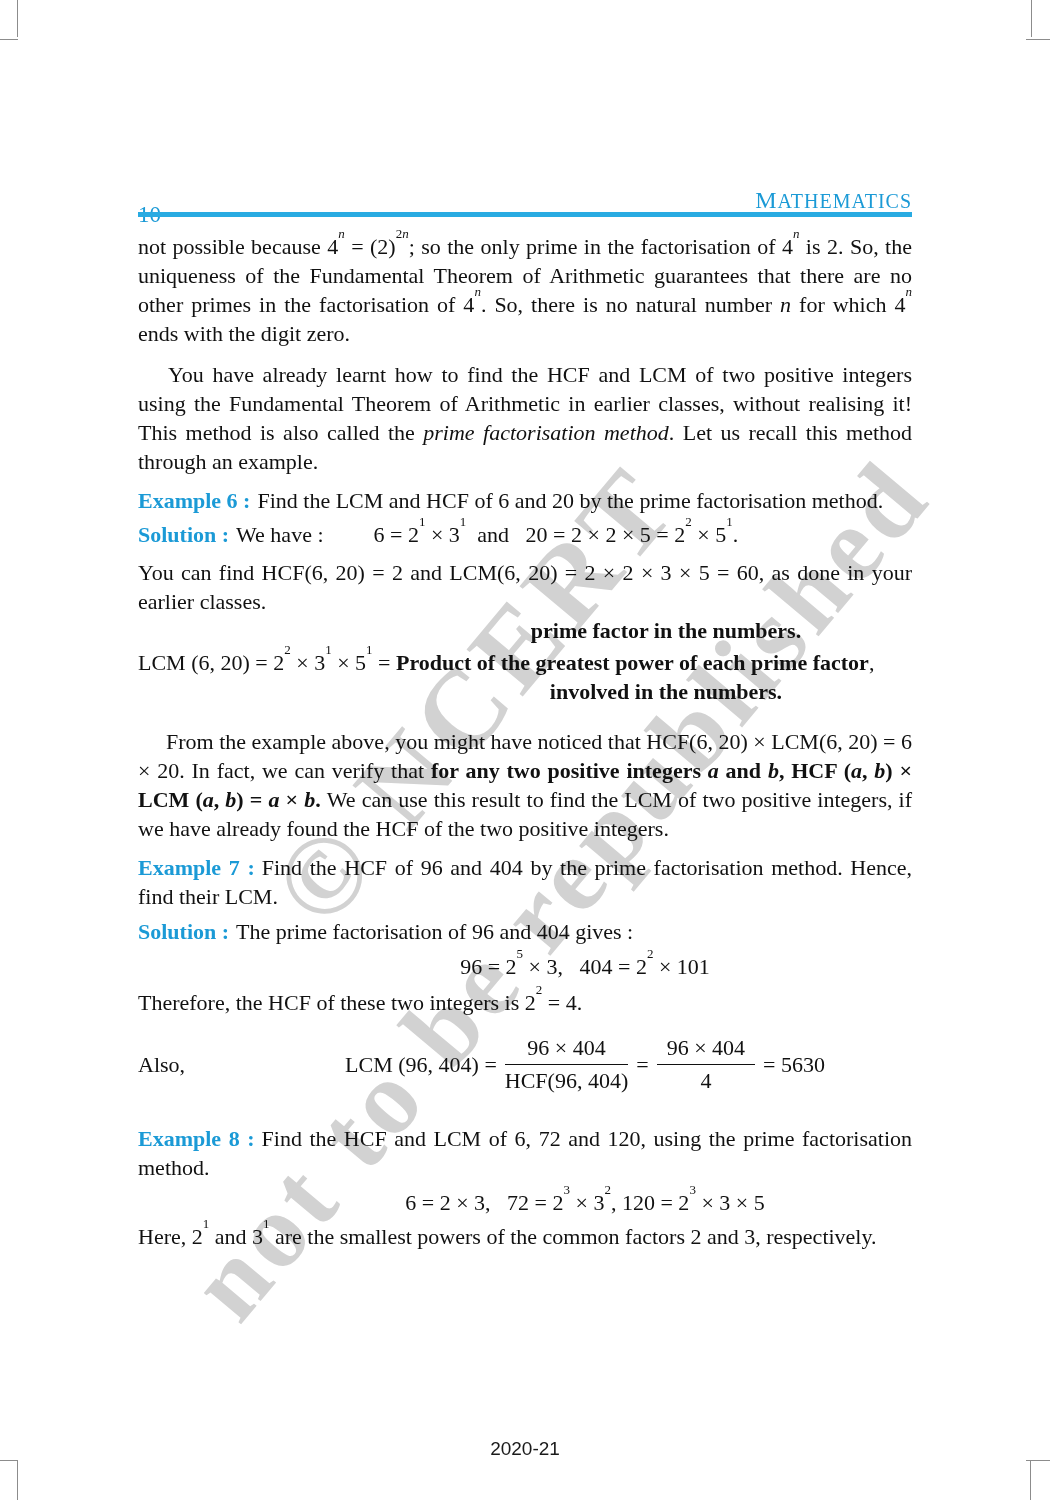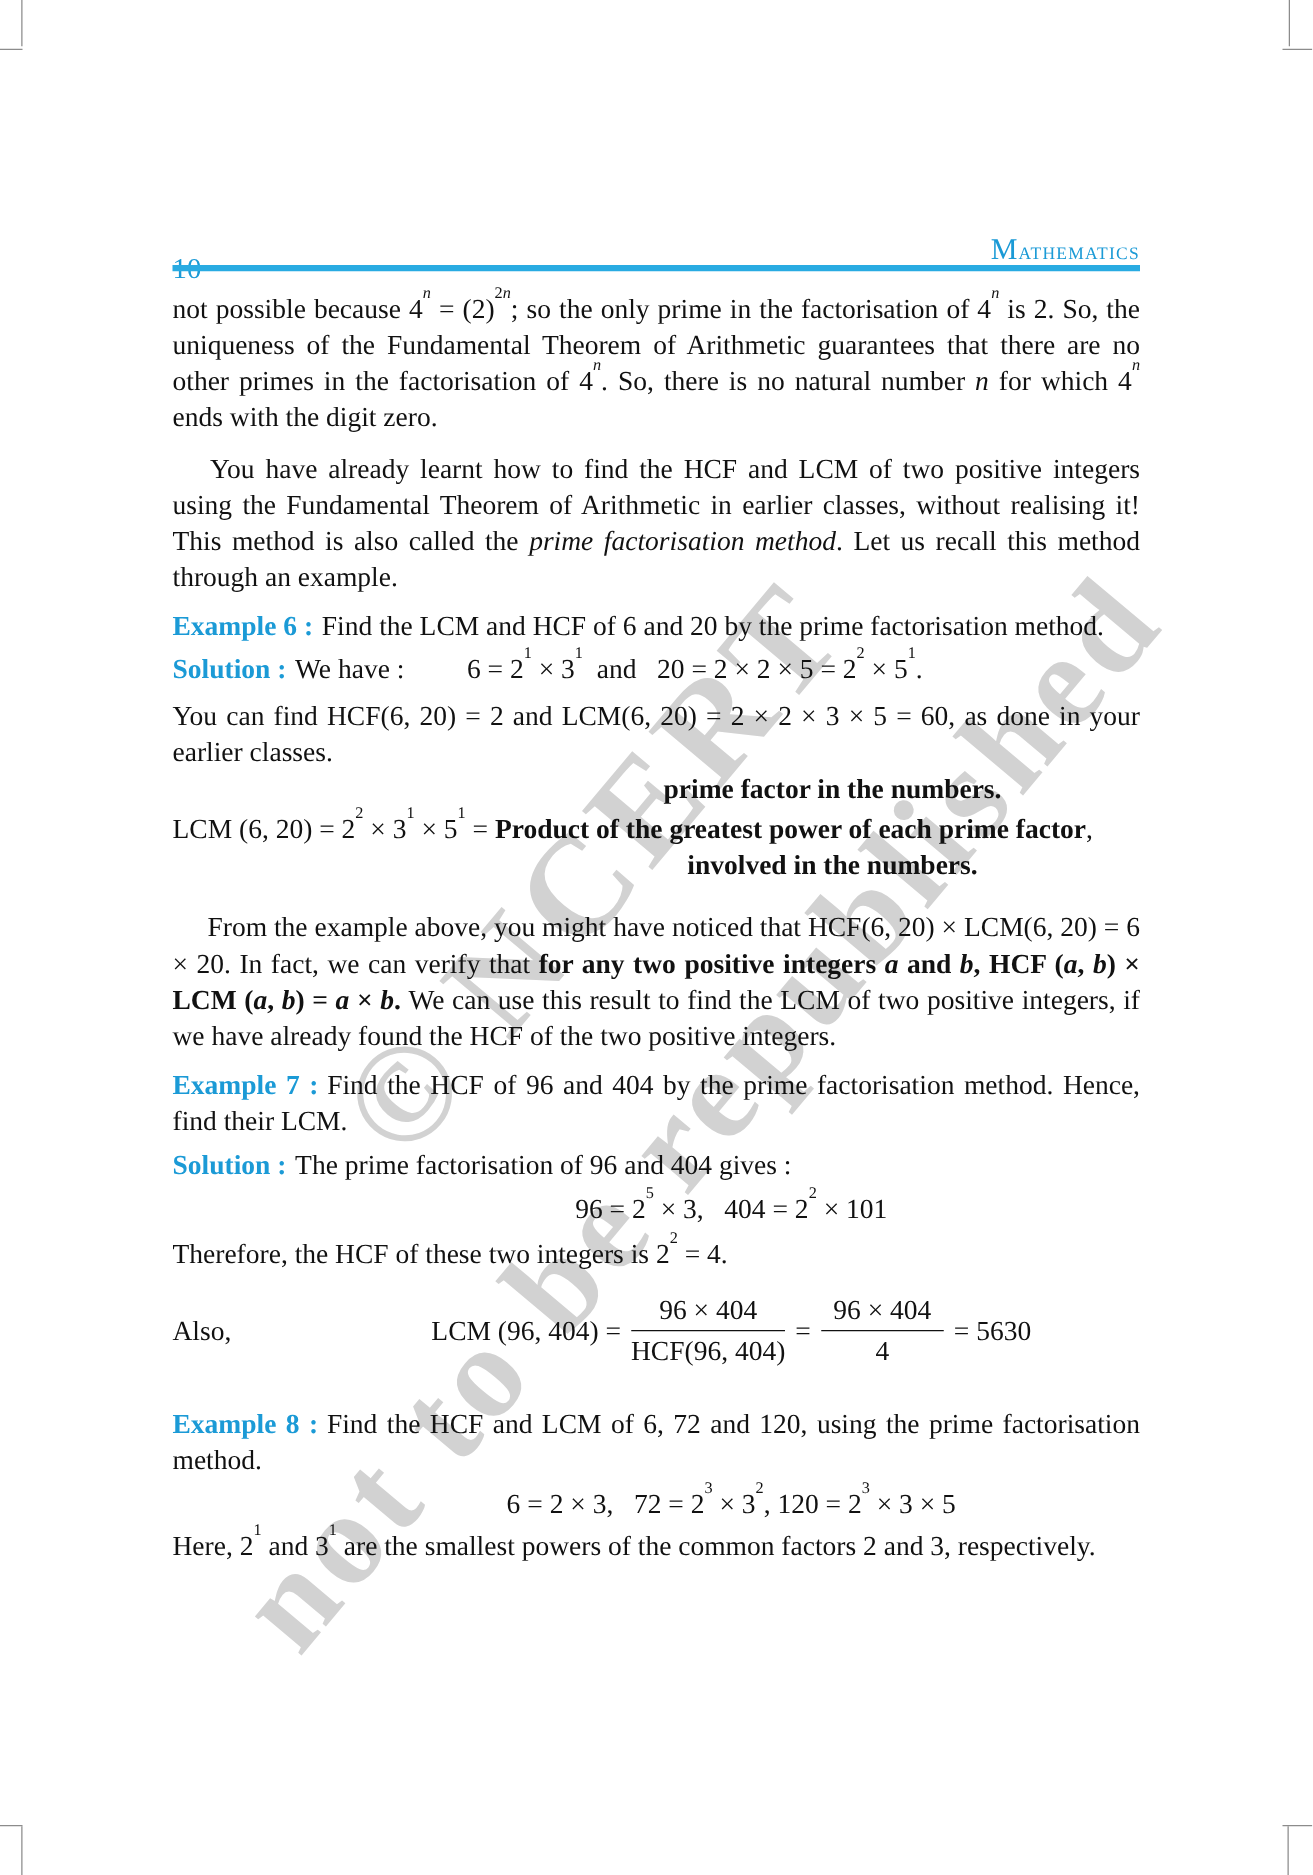--- a/index.html
+++ b/index.html
@@ -11,21 +11,21 @@
   .wm{position:absolute;z-index:0;color:var(--watermark-color,#d2d2d2);
       font-family:"Liberation Serif", serif;white-space:nowrap;font-weight:bold;
       transform:translate(-50%,-50%) rotate(-50deg);}
   #wm1{left:475px;top:695px;font-size:112px;letter-spacing:8px;}
   #wm2{left:560px;top:890px;font-size:106px;letter-spacing:6px;}
   
   #header{position:absolute;z-index:2;left:138px;top:186px;width:774px;height:26px;}
   #page-number{position:absolute;left:0;top:16px;font-size:23px;color:var(--accent-text,#1b9ad6);}
   #page-title{position:absolute;right:0;top:1px;color:var(--accent-text,#1b9ad6);letter-spacing:1px;}
   #page-title .initial{font-size:24px;}
-  #page-title .rest{font-size:14px;}
+  #page-title .rest{font-size:20px;}
   #header-rule{position:absolute;z-index:2;left:138px;top:212px;width:774px;height:5px;
                background:var(--rule,#29abe2);}
   
   #content{position:absolute;z-index:1;left:138px;top:232px;width:774px;
            font-size:22px;line-height:29px;text-align:justify;}
   #content p{margin:0;}
   .it{font-style:italic;}
   .bd{font-weight:bold;}
   .wide{word-spacing:4.5px;}
   sup{font-size:13px;line-height:0;position:relative;top:-8px;}
@@ -131,14 +131,15 @@
 
     <p id="ex8"><span class="lbl">Example 8 :</span><span>Find the HCF and LCM of 6, 72 and 120, using the prime factorisation method.</span></p>
 
 
     <p id="eq8" class="ctr"><span>6 = 2 × 3,  72 = 2</span><sup>3</sup><span> × 3</span><sup>2</sup><span>, 120 = 2</span><sup>3</sup><span> × 3 × 5</span></p>
 
     <p id="here-line" class="noj"><span>Here, 2</span><sup>1</sup><span> and 3</span><sup>1</sup><span> are the smallest powers of the common factors 2 and 3, respectively.</span></p>
 
   </div>
 
+  <div id="footer">2020-21</div>
 
 </div>
 
 </body></html>

